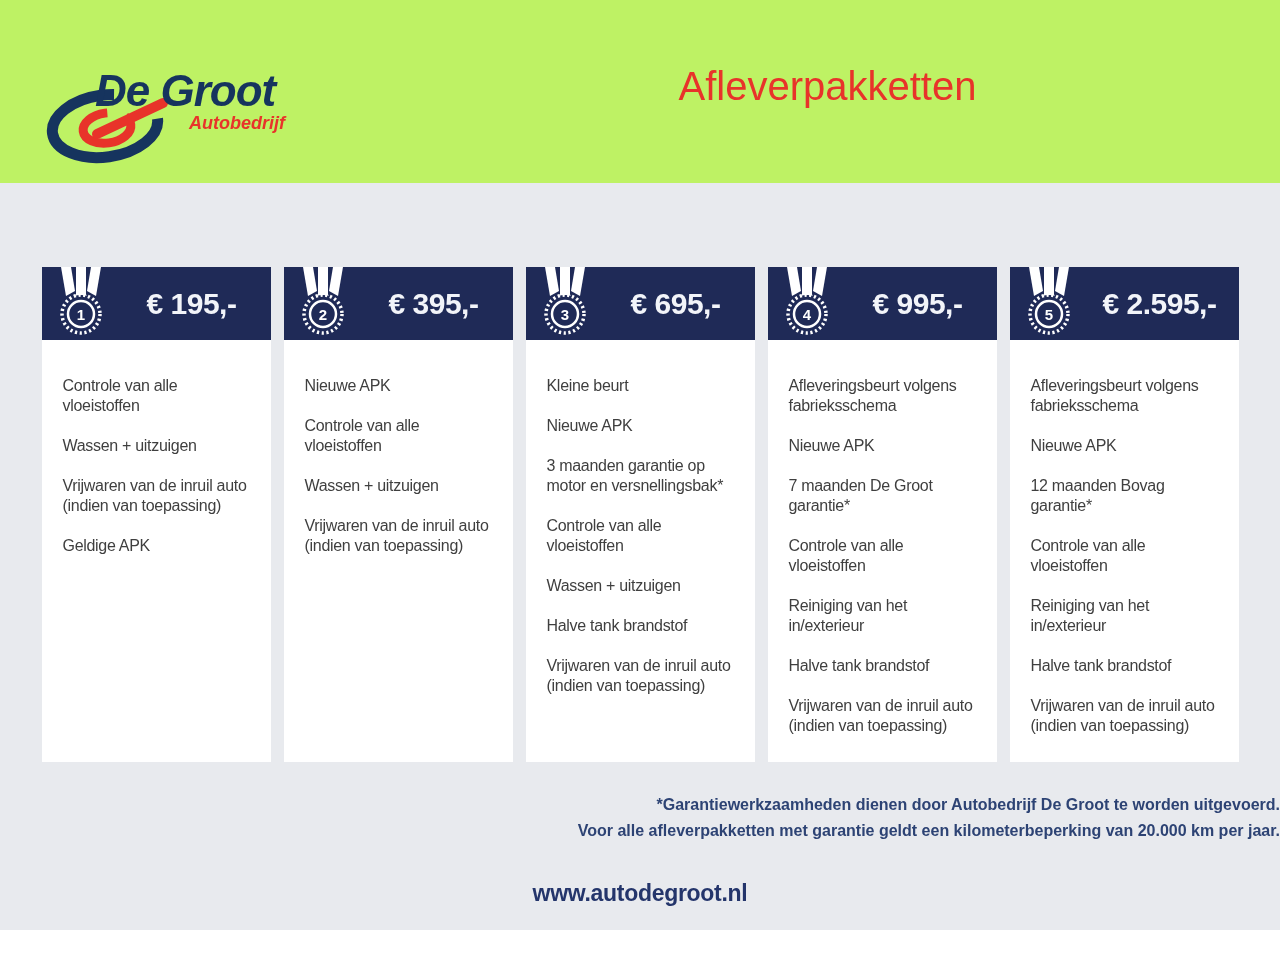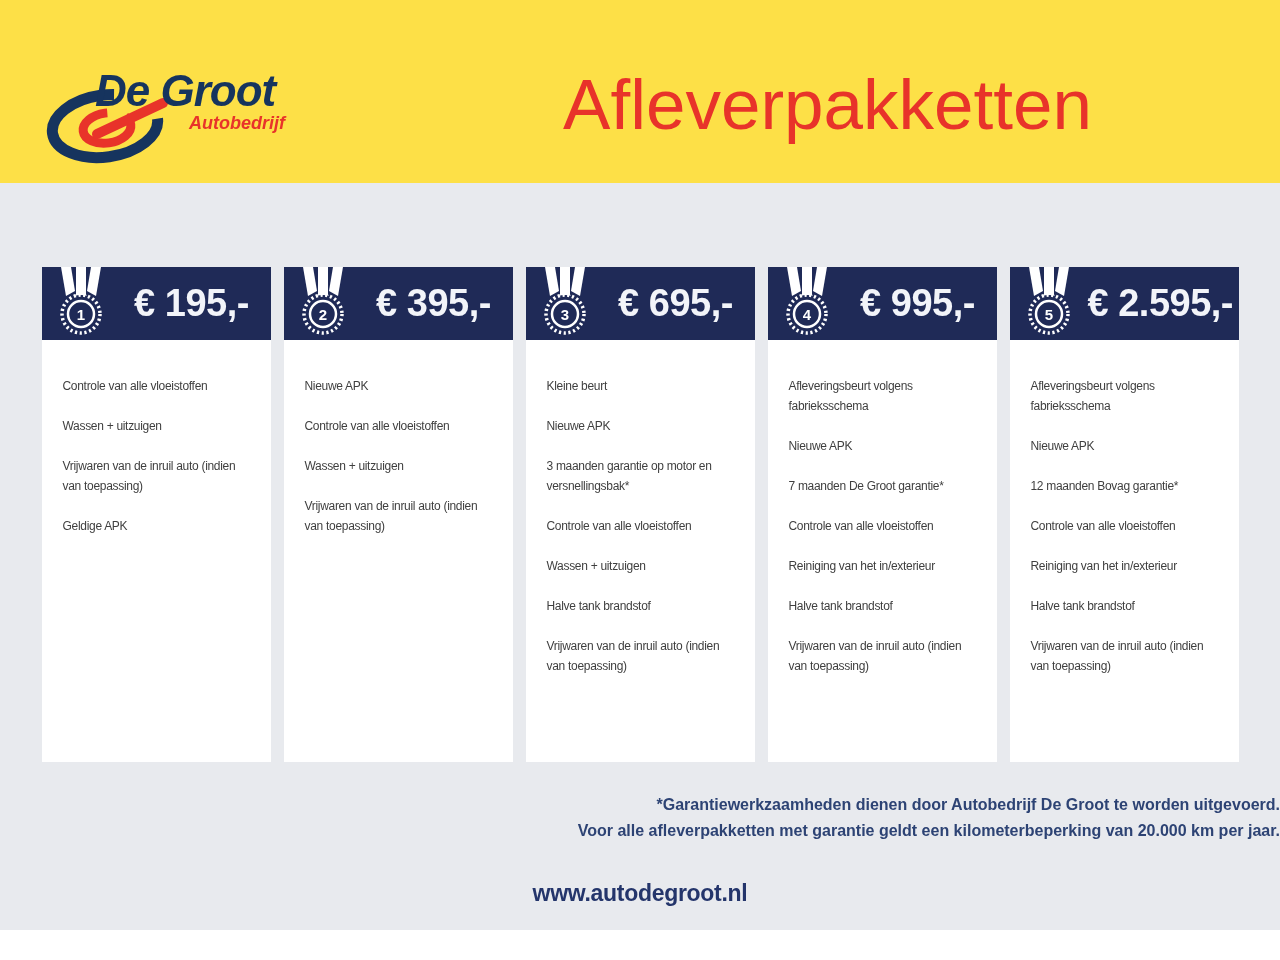--- a/index.html
+++ b/index.html
@@ -6,21 +6,21 @@
   html, body { width: 1280px; height: 960px; }
   body {
     font-family: "Liberation Sans", sans-serif;
     background: #ffffff;
     overflow: hidden;
   }
 
   
   .top-header {
     height: 183px;
-    background: #fde047;
+    background: #bef264;
     display: flex;
     align-items: flex-start;
   }
   .logo {
     position: relative;
     width: 330px;
     height: 120px;
     margin: 58px 0 0 45px;
     flex: 0 0 auto;
   }
@@ -30,21 +30,21 @@
     font-size: 44px; font-weight: bold; font-style: italic;
     color: #16345e; letter-spacing: -1px; white-space: nowrap;
   }
   .logo-sub {
     position: absolute; left: 144px; top: 55px;
     font-size: 18px; font-weight: bold; font-style: italic;
     color: #e8332a; white-space: nowrap;
   }
   .page-title-wrap { flex: 1; text-align: center; padding-top: 64px; }
   .page-title {
-    font-size: 71px;
+    font-size: 40px;
     color: #e8332a;
     letter-spacing: 0px;
     font-weight: 500;
   }
 
   
   .main {
     height: 747px;
     background: #e8eaee;
     padding-top: 84px;
@@ -73,32 +73,32 @@
     height: 73px;
     flex: 0 0 auto;
     display: flex;
     justify-content: center;
     align-items: flex-start;
   }
   .medal svg { width: 56px; height: 70px; display: block; }
   .price {
     flex: 1;
     color: #f2f4f9;
-    font-size: 38px;
+    font-size: 30px;
     font-weight: bold;
     text-align: center;
     padding-right: 7px;
     letter-spacing: -0.5px;
     white-space: nowrap;
   }
   .card-body {
     padding: 36px 14px 0 21px;
   }
   .item {
-    font-size: 12px;
+    font-size: 16px;
     line-height: 20px;
     letter-spacing: -0.3px;
     color: #3f3f3f;
     margin-bottom: 20px;
   }
 
   
   .footnote {
     margin-top: 30px;
     text-align: right;

